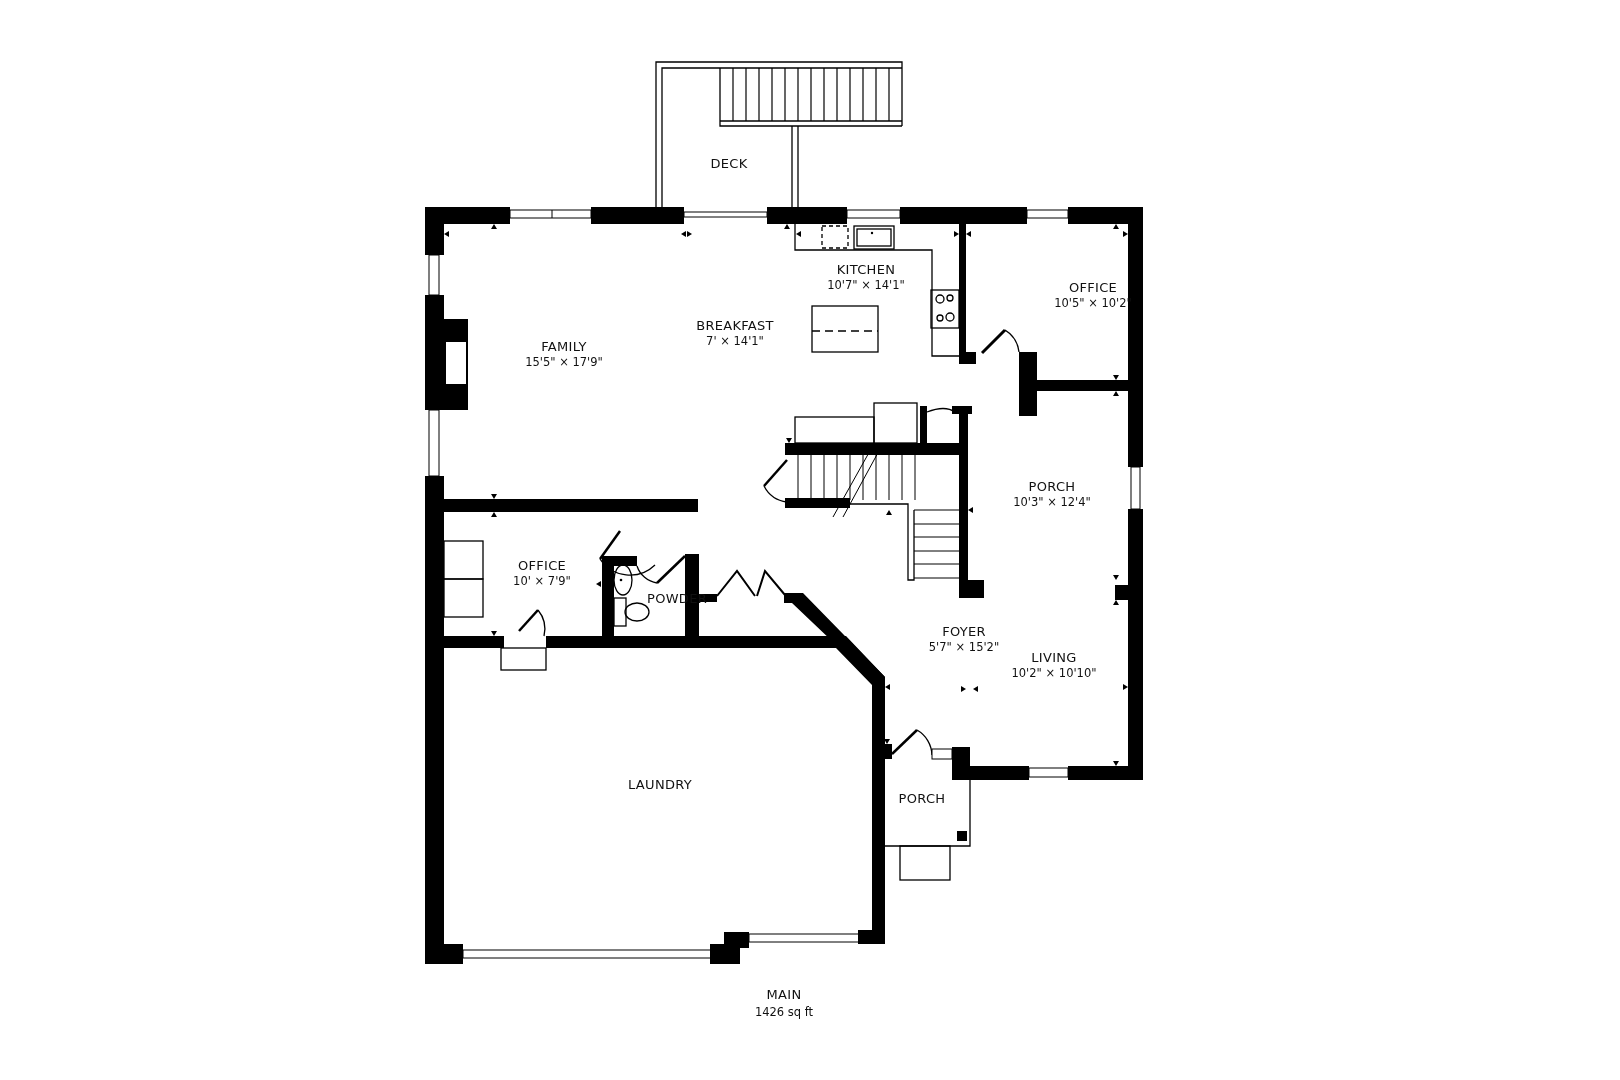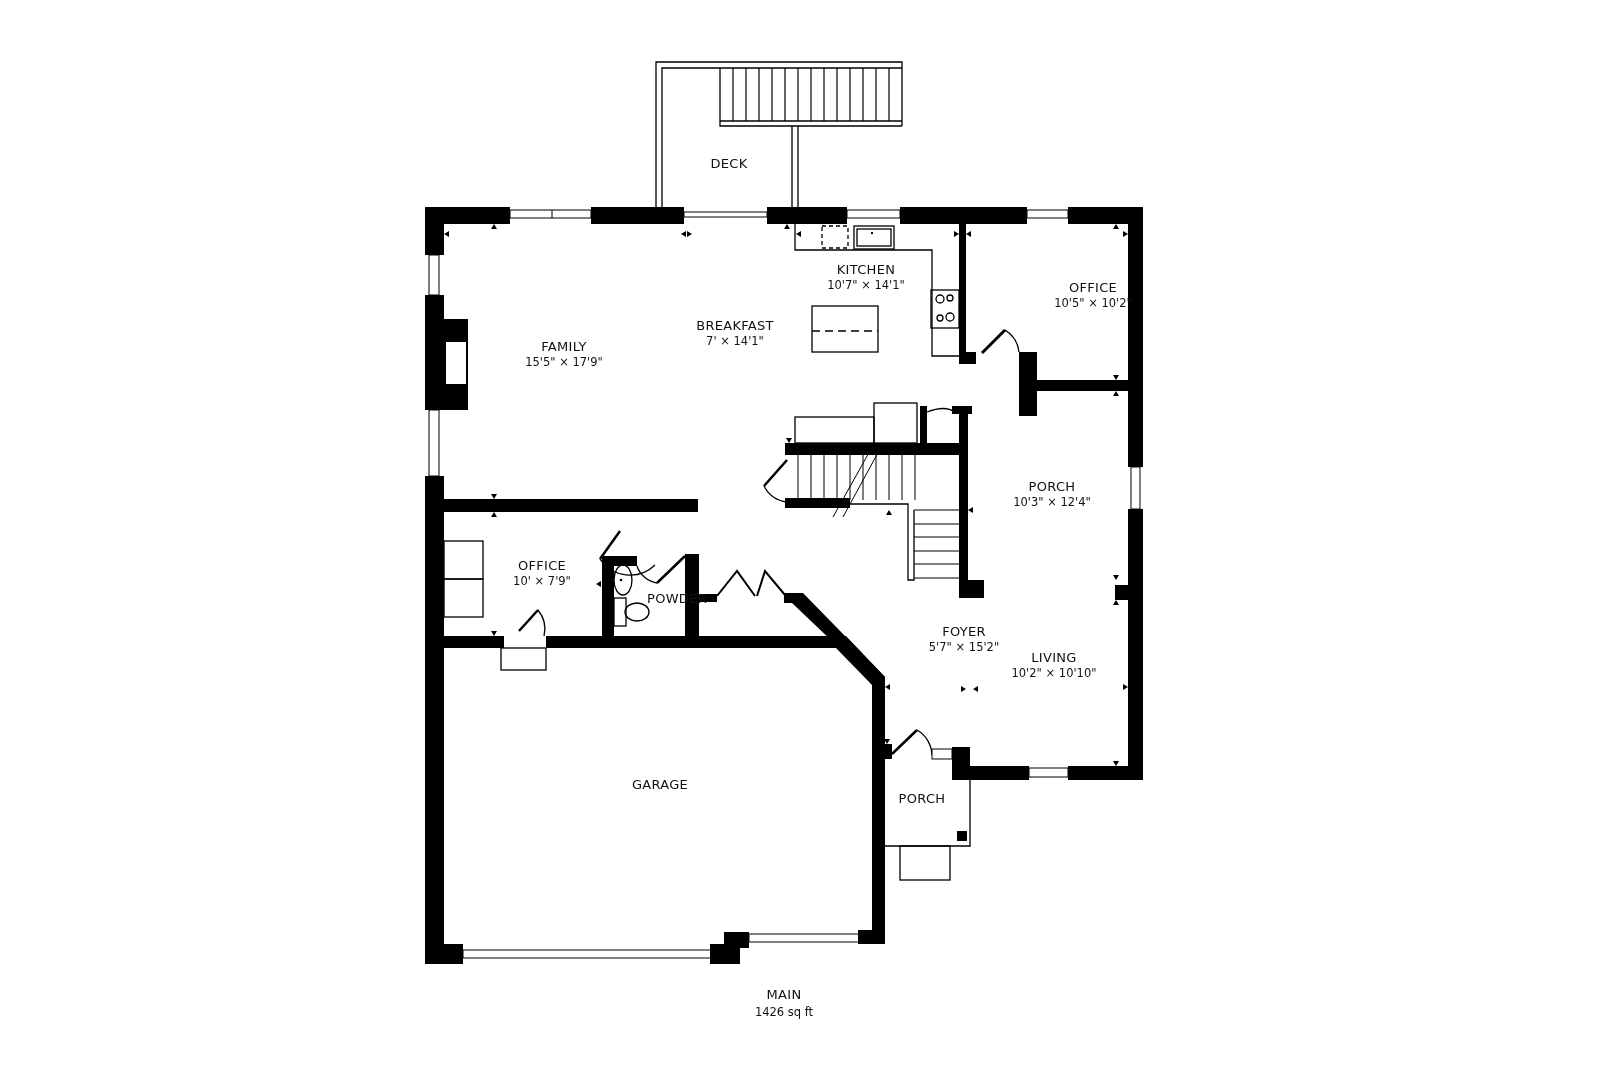--- a/index.html
+++ b/index.html
@@ -260,21 +260,21 @@
 </div>
 <div class="lbl" style="left:922px; top:624px;margin-left:42px;">
   <span class="name">FOYER</span>
   <span class="dim">5'7" × 15'2"</span>
 </div>
 <div class="lbl" style="left:1054px; top:650px;">
   <span class="name">LIVING</span>
   <span class="dim">10'2" × 10'10"</span>
 </div>
 <div class="lbl" style="left:660px; top:777px;">
-  <span class="name">GARAGE</span>
+  <span class="name">LAUNDRY</span>
 </div>
 <div class="lbl" style="left:922px; top:791px;">
   <span class="name">PORCH</span>
 </div>
 
 <div class="lbl" style="left:784px; top:979px;margin-top:8px;">
   <span class="name">MAIN</span>
   <span class="dim" style="margin-top:3px;">1426 sq ft</span>
 </div>
 

